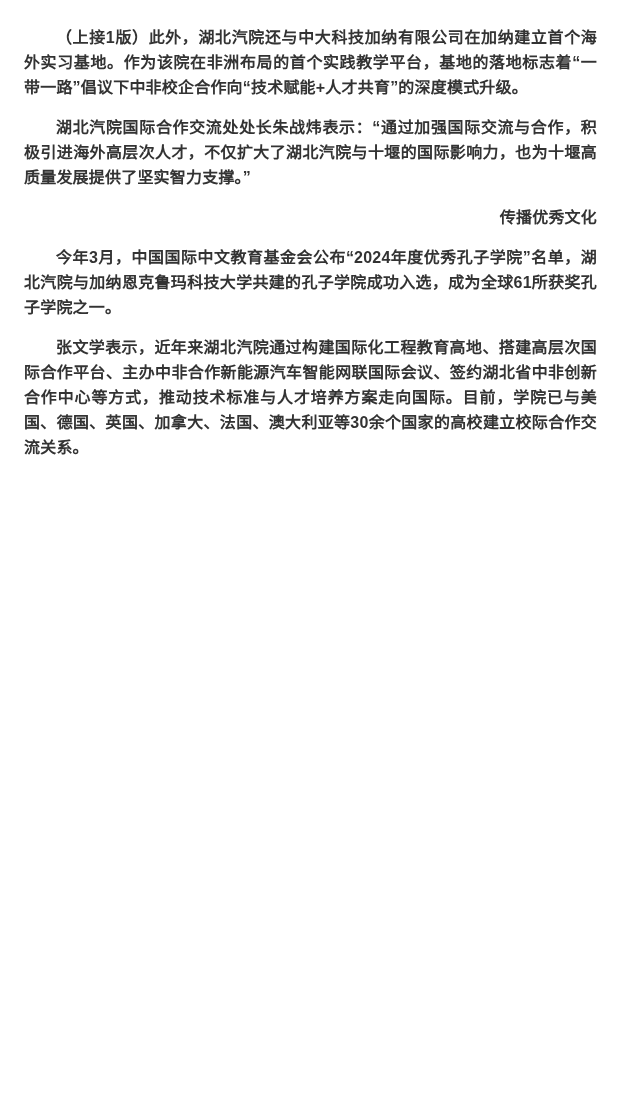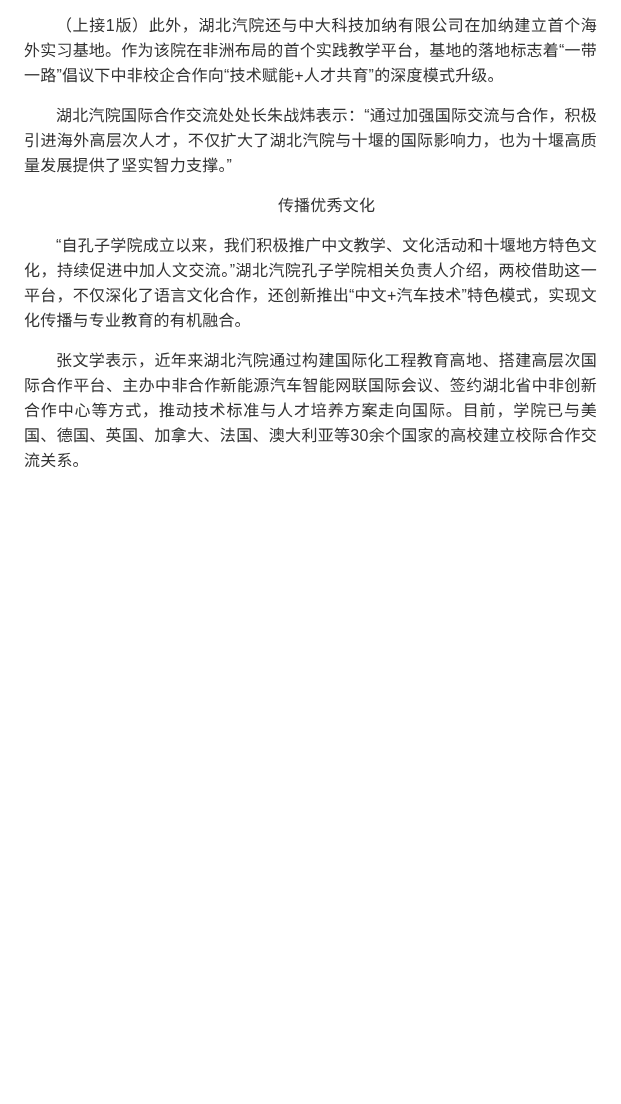--- a/index.html
+++ b/index.html
@@ -17,34 +17,35 @@
     box-sizing: border-box;
     width: 621px;
     padding: 13px 24px 28px 24px;
     color: #333333;
     font-size: 16px;
     line-height: 25px;
     text-align: justify;
     letter-spacing: 0.2px;
   }
   .article p {
-    margin: 0 0 15px 0;
+    margin: 12px 0 15px 0;
     text-indent: 2em;
     word-break: break-all;
+    font-weight: bold;
   }
   .article p:last-child {
     margin-bottom: 0;
   }
   .subhead {
-    text-align: center;
+    text-align: right;
   }
 </style>
 </head>
 <body>
 
 <div class="article">
   <p>（上接1版）此外，湖北汽院还与中大科技加纳有限公司在加纳建立首个海外实习基地。作为该院在非洲布局的首个实践教学平台，基地的落地标志着“一带一路”倡议下中非校企合作向“技术赋能+人才共育”的深度模式升级。</p>
   <p>湖北汽院国际合作交流处处长朱战炜表示：“通过加强国际交流与合作，积极引进海外高层次人才，不仅扩大了湖北汽院与十堰的国际影响力，也为十堰高质量发展提供了坚实智力支撑。”</p>
   <p class="subhead">传播优秀文化</p>
-  <p>“自孔子学院成立以来，我们积极推广中文教学、文化活动和十堰地方特色文化，持续促进中加人文交流。”湖北汽院孔子学院相关负责人介绍，两校借助这一平台，不仅深化了语言文化合作，还创新推出“中文+汽车技术”特色模式，实现文化传播与专业教育的有机融合。</p>
+  <p>今年3月，中国国际中文教育基金会公布“2024年度优秀孔子学院”名单，湖北汽院与加纳恩克鲁玛科技大学共建的孔子学院成功入选，成为全球61所获奖孔子学院之一。</p>
   <p>张文学表示，近年来湖北汽院通过构建国际化工程教育高地、搭建高层次国际合作平台、主办中非合作新能源汽车智能网联国际会议、签约湖北省中非创新合作中心等方式，推动技术标准与人才培养方案走向国际。目前，学院已与美国、德国、英国、加拿大、法国、澳大利亚等30余个国家的高校建立校际合作交流关系。</p>
 
 </div>
 
 </body></html>

